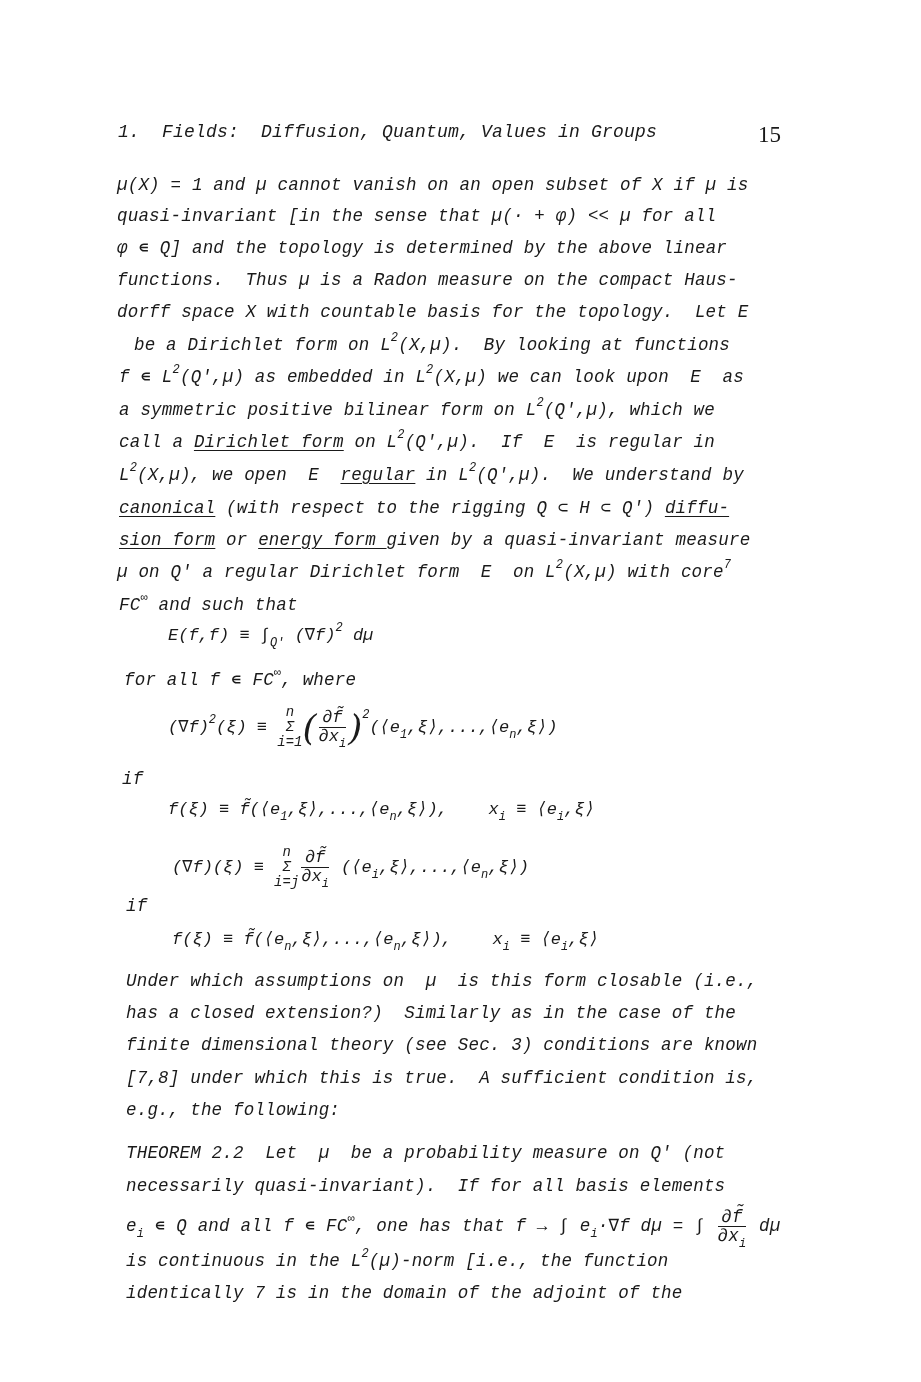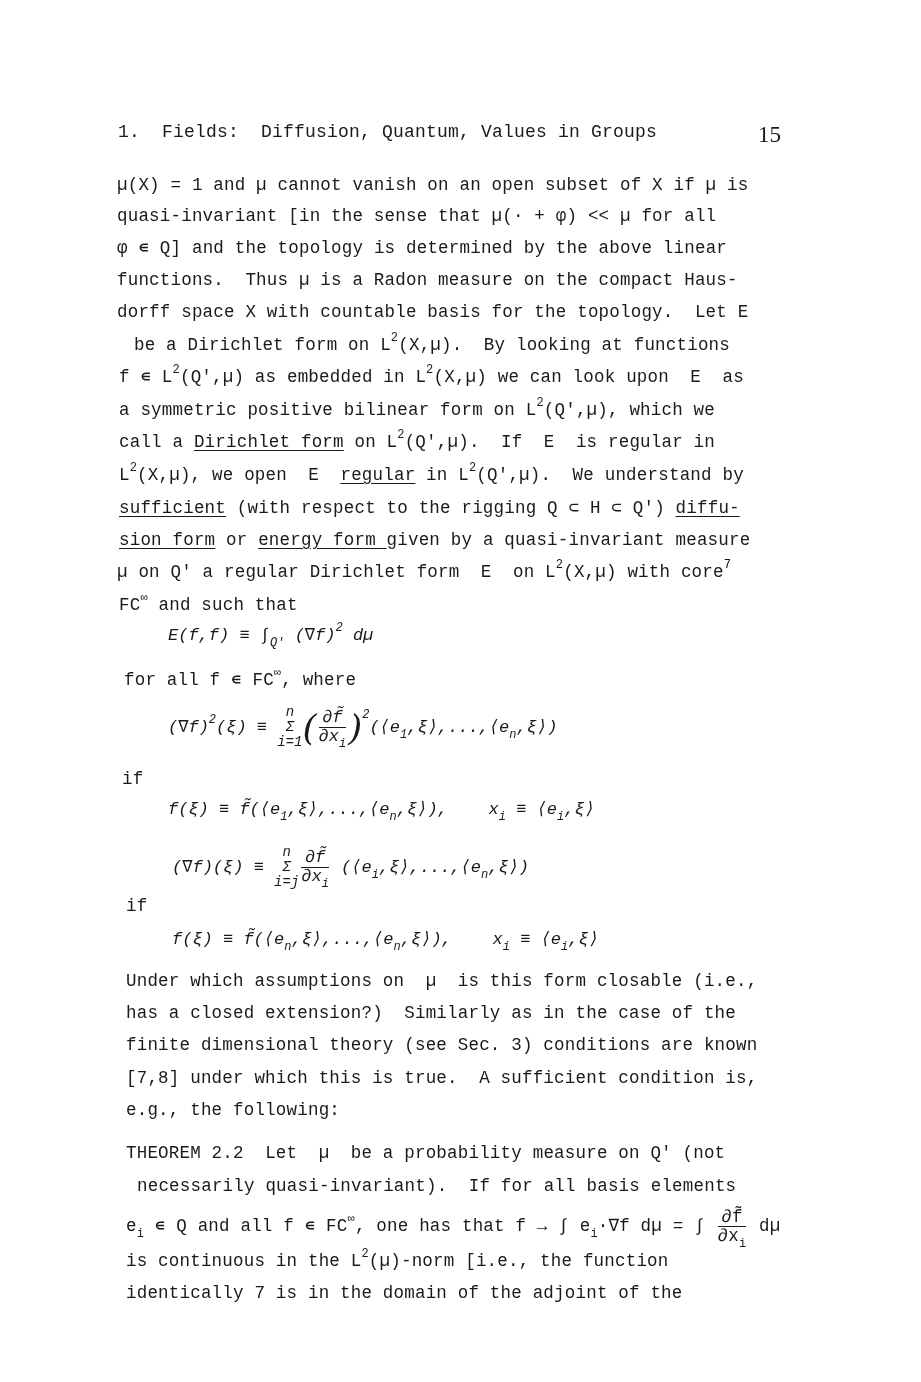--- a/index.html
+++ b/index.html
@@ -1,18 +1,18 @@
 <!DOCTYPE html>
 <html><head>
 <meta charset="utf-8">
 <style>
   html, body { margin:0; padding:0; background:#ffffff; }
   body { width:921px; height:1382px; position:relative; overflow:hidden;
          font-family:"Liberation Mono","DejaVu Sans Mono",monospace; color:#1a1a1a; }
-  .line { position:absolute; white-space:pre; font-size:17.5px; line-height:20px; letter-spacing:0.2px; }
+  .line { position:absolute; white-space:pre; font-size:17.5px; line-height:20px; letter-spacing:0.2px;font-style:italic; }
   .header { font-family:"Liberation Mono","DejaVu Sans Mono",monospace; font-size:18px; }
   .pnum { position:absolute; font-size:23px; font-family:"Liberation Serif","DejaVu Serif",serif; }
   .u { text-decoration:underline; text-underline-offset:3px; }
   sup { font-size:12px; vertical-align:9px; line-height:0; }
   sub { font-size:12px; vertical-align:-6px; line-height:0; }
   .eq { position:absolute; white-space:pre; font-size:17px; line-height:20px;font-style:italic; }
   .frac { display:inline-block; vertical-align:middle; text-align:center; margin:0 2px; }
   .frac .num { display:block; border-bottom:1px solid #1a1a1a; padding:0 2px; line-height:18px; }
   .frac .den { display:block; line-height:18px; }
   .sumop { display:inline-block; vertical-align:middle; text-align:center; font-size:14px; line-height:15px; }
@@ -33,21 +33,21 @@
 <div class="line" style="left:134px;top:335px;"><span>be a Dirichlet form on L</span><sup>2</sup><span>(X,µ).  By looking at functions</span></div>
 
 <div class="line" style="left:119px;top:367px;"><span>f ∊ L</span><sup>2</sup><span>(Q',µ) as embedded in L</span><sup>2</sup><span>(X,µ) we can look upon  E  as</span></div>
 
 <div class="line" style="left:119px;top:400px;"><span>a symmetric positive bilinear form on L</span><sup>2</sup><span>(Q',µ), which we</span></div>
 
 <div class="line" style="left:119px;top:432px;"><span>call a </span><span class="u">Dirichlet form</span><span> on L</span><sup>2</sup><span>(Q',µ).  If  E  is regular in</span></div>
 
 <div class="line" style="left:119px;top:465px;"><span>L</span><sup>2</sup><span>(X,µ), we open  E  </span><span class="u">regular</span><span> in L</span><sup>2</sup><span>(Q',µ).  We understand by</span></div>
 
-<div class="line" style="left:119px;top:498px;"><span class="u">sufficient</span><span> (with respect to the rigging Q ⊂ H ⊂ Q') </span><span class="u">diffu-</span></div>
+<div class="line" style="left:119px;top:498px;"><span class="u">canonical</span><span> (with respect to the rigging Q ⊂ H ⊂ Q') </span><span class="u">diffu-</span></div>
 
 <div class="line" style="left:119px;top:530px;"><span class="u">sion form</span><span> or </span><span class="u">energy form </span><span>given by a quasi-invariant measure</span></div>
 
 <div class="line" style="left:117px;top:562px;"><span>µ on Q' a regular Dirichlet form  E  on L</span><sup>2</sup><span>(X,µ) with core</span><sup>7</sup></div>
 
 <div class="line" style="left:119px;top:595px;"><span>FC</span><sup>∞</sup><span> and such that</span></div>
 
 <div class="eq" style="left:168px;top:626px;"><span>E(f,f) ≡ ∫</span><sub>Q'</sub><span> (∇f)</span><sup>2</sup><span> dµ</span></div>
 
 <div class="line" style="left:124px;top:670px;"><span>for all f ∊ FC</span><sup>∞</sup><span>, where</span></div>
@@ -64,16 +64,16 @@
 
 <div class="eq" style="left:172px;top:930px;"><span>f(ξ) ≡ f̃(⟨e</span><sub>n</sub><span>,ξ⟩,...,⟨e</span><sub>n</sub><span>,ξ⟩),    x</span><sub>i</sub><span> ≡ ⟨e</span><sub>i</sub><span>,ξ⟩</span></div>
 
 <div class="line" style="left:126px;top:971px;">Under which assumptions on  µ  is this form closable (i.e.,</div>
 <div class="line" style="left:126px;top:1003px;">has a closed extension?)  Similarly as in the case of the</div>
 <div class="line" style="left:126px;top:1035px;">finite dimensional theory (see Sec. 3) conditions are known</div>
 <div class="line" style="left:126px;top:1068px;">[7,8] under which this is true.  A sufficient condition is,</div>
 <div class="line" style="left:126px;top:1100px;">e.g., the following:</div>
 
 <div class="line" style="left:126px;top:1143px;"><span>THEOREM 2.2</span><span>  Let  µ  be a probability measure on Q' (not</span></div>
-<div class="line" style="left:137px;top:1176px;">necessarily quasi-invariant).  If for all basis elements</div>
+<div class="line" style="left:126px;top:1176px;">necessarily quasi-invariant).  If for all basis elements</div>
 <div class="line" style="left:126px;top:1208px;height:40px;"><span>e</span><sub>i</sub><span> ∊ Q and all f ∊ FC</span><sup>∞</sup><span>, one has that f → ∫ e</span><sub>i</sub><span>·∇f dµ = ∫ </span><span class="frac" style="vertical-align:-10px;"><span class="num">∂f̃</span><span class="den"><span>∂x</span><sub>i</sub></span></span><span> dµ</span></div>
 <div class="line" style="left:126px;top:1251px;"><span>is continuous in the L</span><sup>2</sup><span>(µ)-norm [i.e., the function</span></div>
 <div class="line" style="left:126px;top:1283px;">identically 7 is in the domain of the adjoint of the</div>
 
 </body></html>

